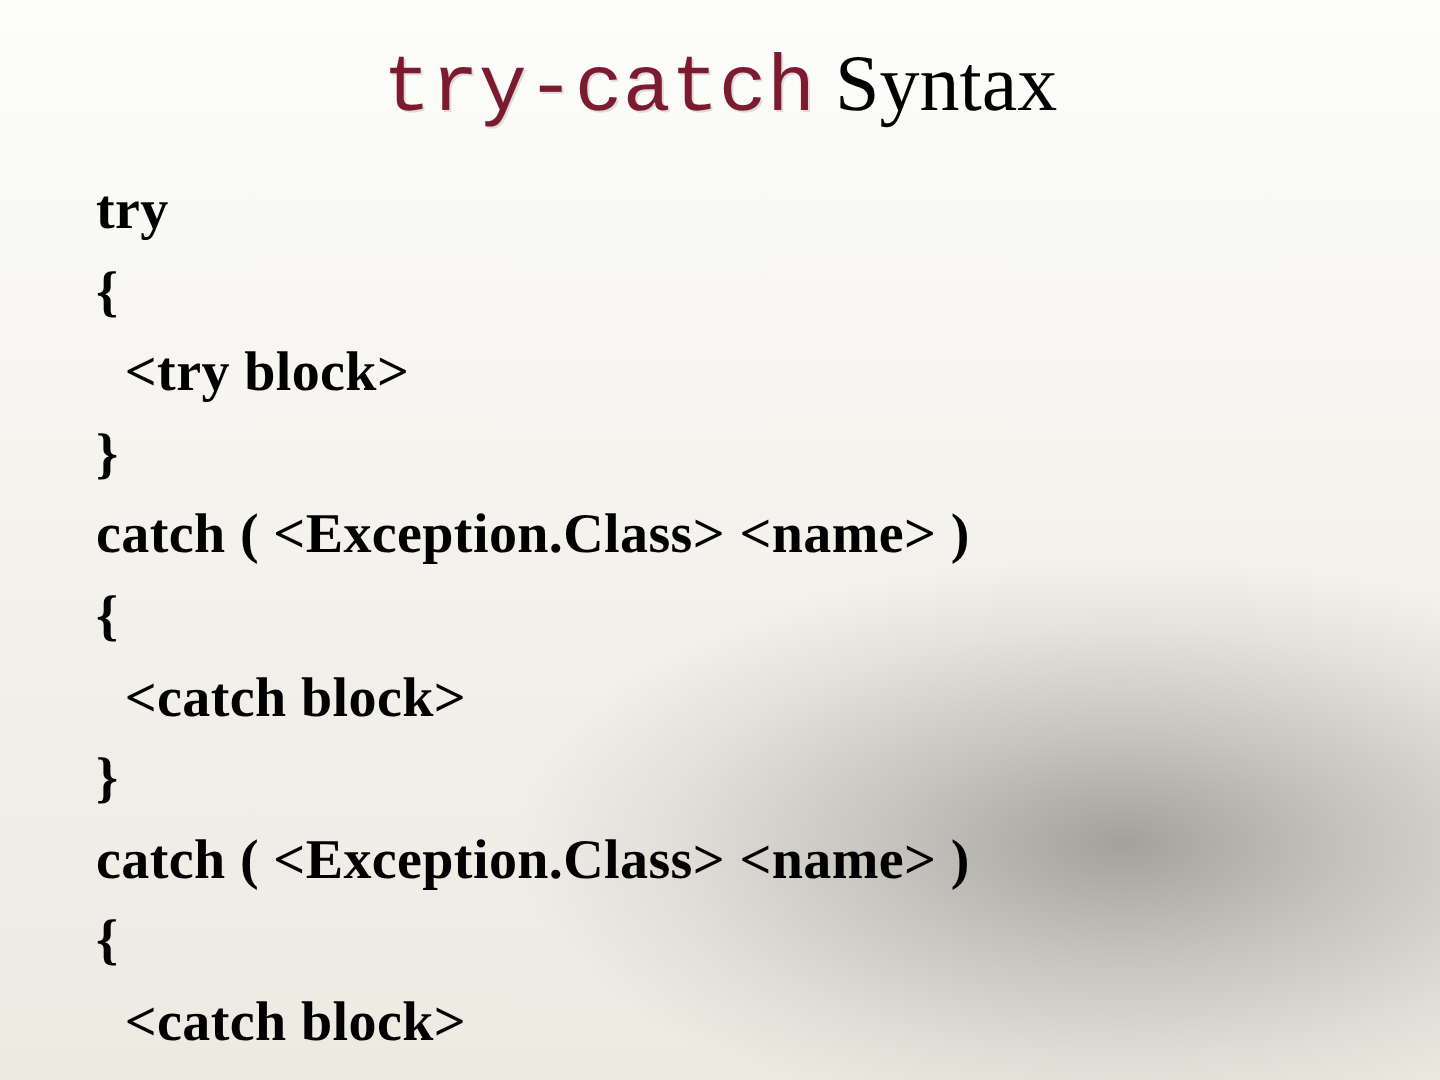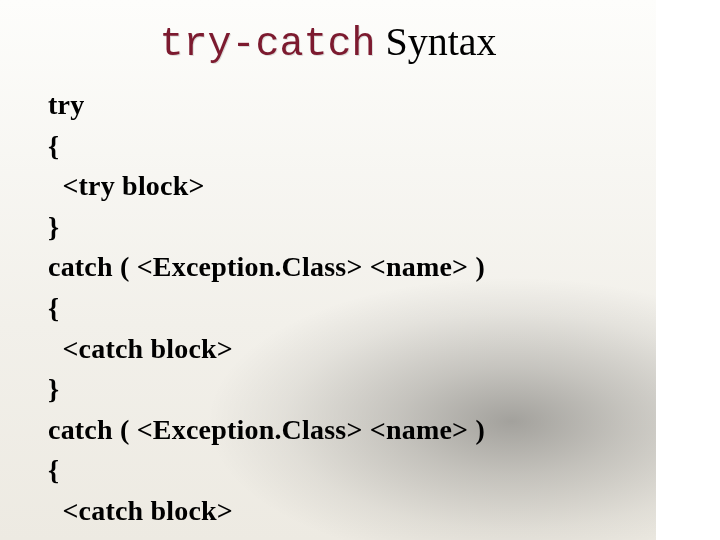--- a/index.html
+++ b/index.html
@@ -5,21 +5,21 @@
   html, body {
     margin: 0;
     padding: 0;
     width: 720px;
     height: 540px;
     overflow: hidden;
     font-family: Georgia, 'Times New Roman', serif;
   }
   .slide {
     position: relative;
-    width: 656px;
+    width: 720px;
     height: 540px;
     background:
       radial-gradient(ellipse 380px 180px at 78% 78%,
         rgba(0,0,0,0.32) 0%,
         rgba(0,0,0,0.18) 30%,
         rgba(0,0,0,0.06) 60%,
         rgba(0,0,0,0) 80%),
       linear-gradient(to bottom, #fdfdfb 0%, #f2f0ea 60%, #edeae2 100%);
     box-sizing: border-box;
     padding: 20px 48px 0 48px;

